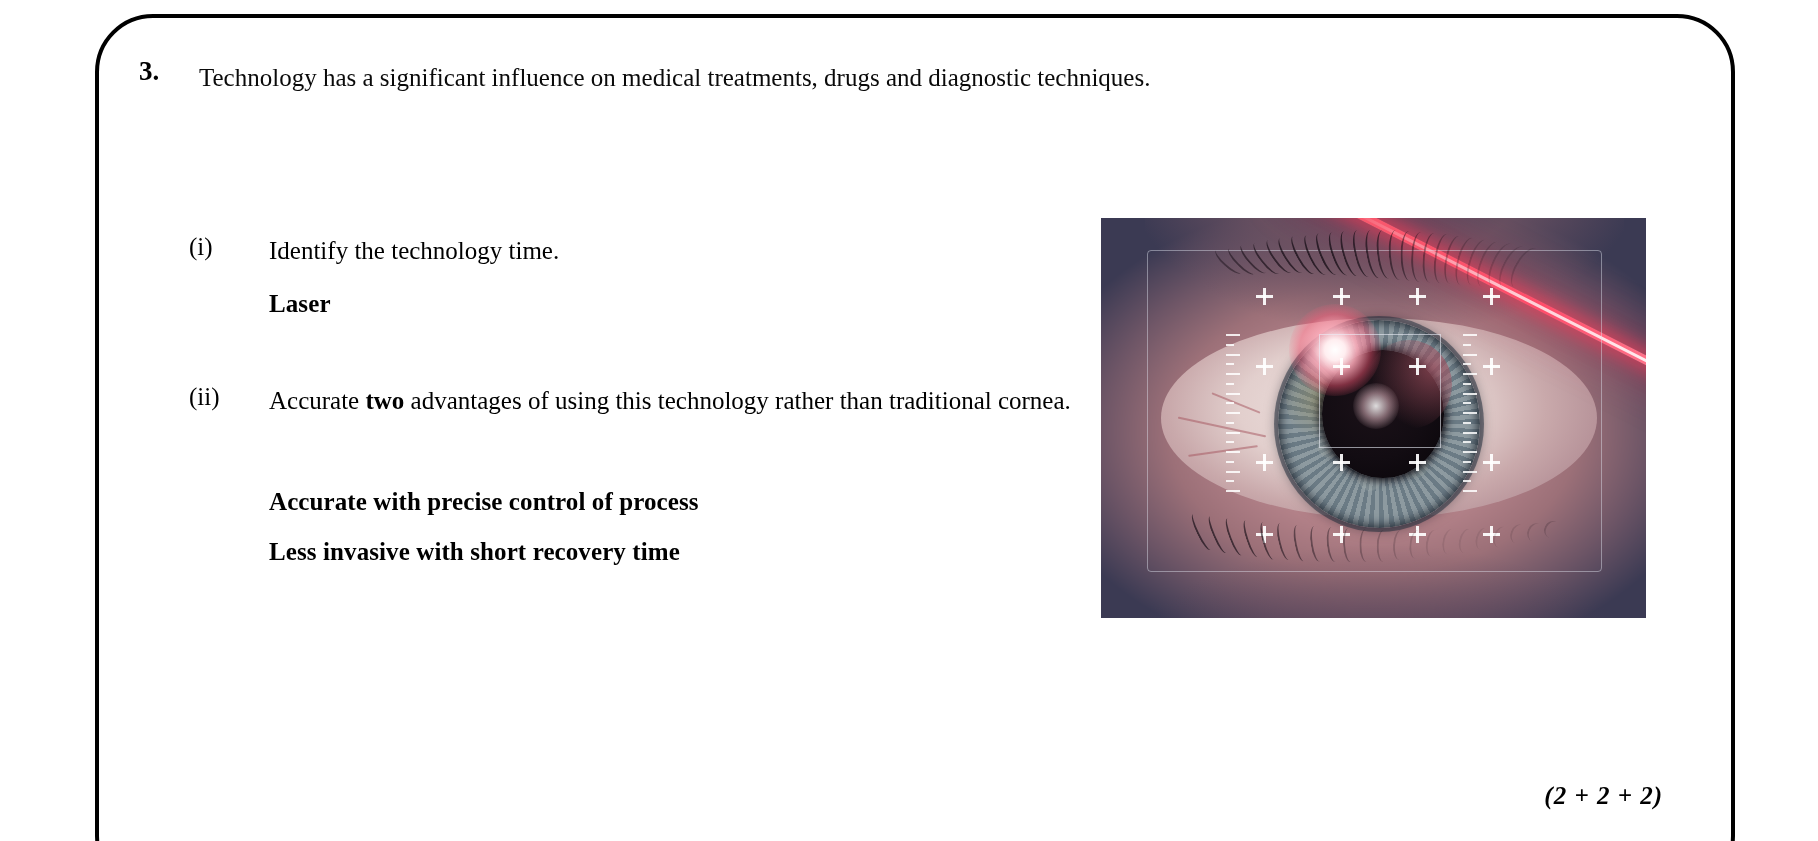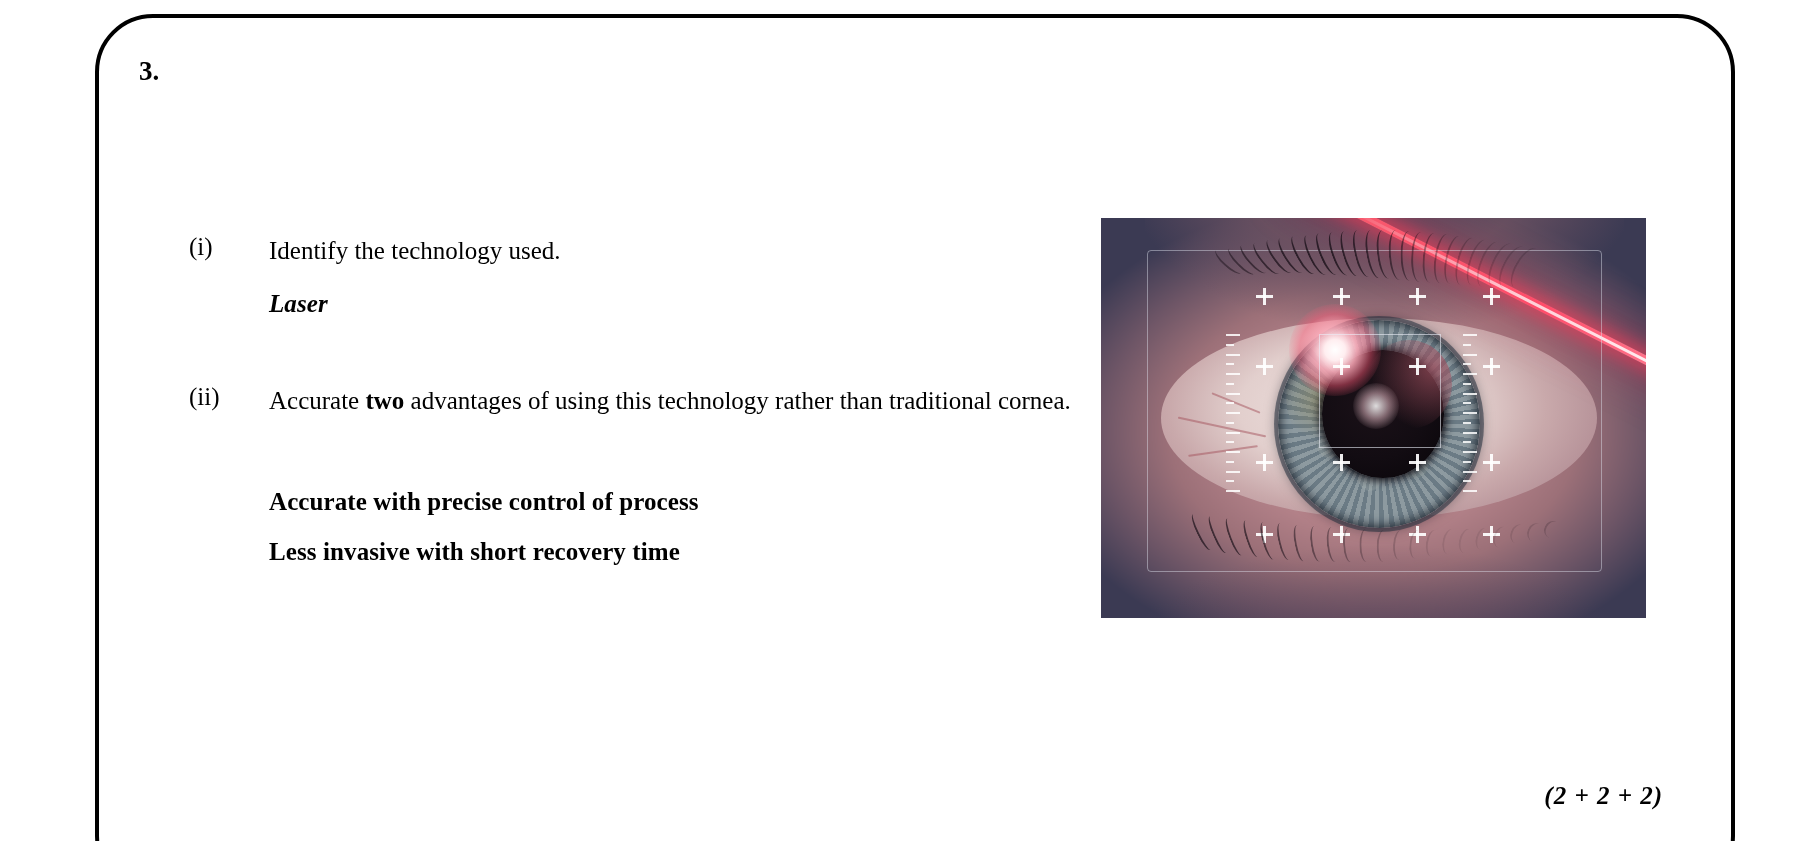--- a/index.html
+++ b/index.html
@@ -48,21 +48,21 @@
     font-size:25px; line-height:1.44;
     width:830px;
   }
   .answer{
     position:absolute; left:170px;
     font-weight:bold; font-size:25px;
     letter-spacing:.1px;
   }
 
   #part-i{ top:215px; }
-  #ans-laser{ top:272px;font-style:italic; }
+  #ans-laser{ top:272px; }
 
   #part-ii{ top:365px; }
   #ans-1{ top:470px; }
   #ans-2{ top:520px; }
   #ans-3{ top:570px; }
 
   #marks{
     position:absolute; right:68px; bottom:80px;
     font-style:italic; font-weight:bold; font-size:25px;
     letter-spacing:1px;
@@ -228,26 +228,27 @@
   }
 </style>
 </head>
 <body>
 
 <div id="question-card">
 
   <div id="stem-row">
     <div id="q-number">3.</div>
     <div id="stem-text">
+      <div>Technology has a significant influence on medical treatments, drugs and diagnostic techniques.</div>
     </div>
   </div>
 
   <div class="part" id="part-i">
     <span class="part-label">(i)</span>
-    <span class="part-text">Identify the technology used.</span>
+    <span class="part-text">Identify the technology time.</span>
   </div>
   <div class="answer" id="ans-laser">Laser</div>
 
   <div class="part" id="part-ii">
     <span class="part-label">(ii)</span>
     <span class="part-text"><span>Accurate </span><b>two</b><span> advantages of using this technology rather than traditional cornea.</span></span>
   </div>
   <div class="answer" id="ans-1">Accurate with precise control of process</div>
   <div class="answer" id="ans-2">Less invasive with short recovery time</div>
 

